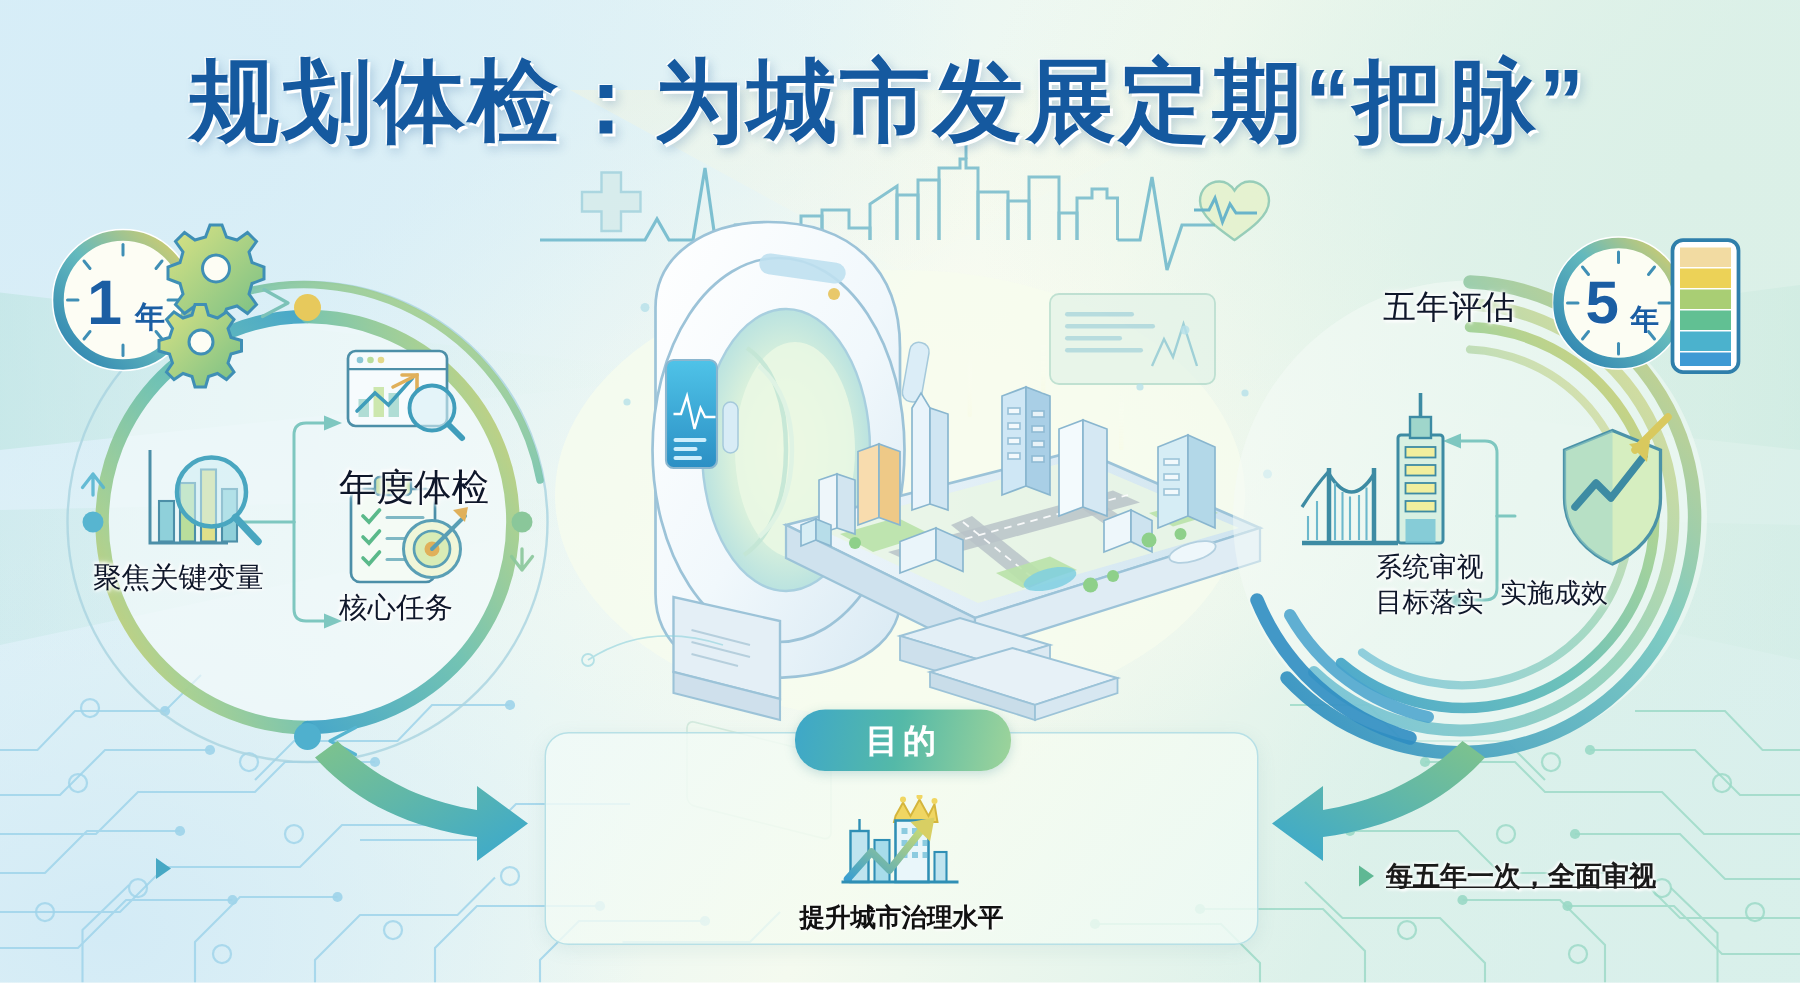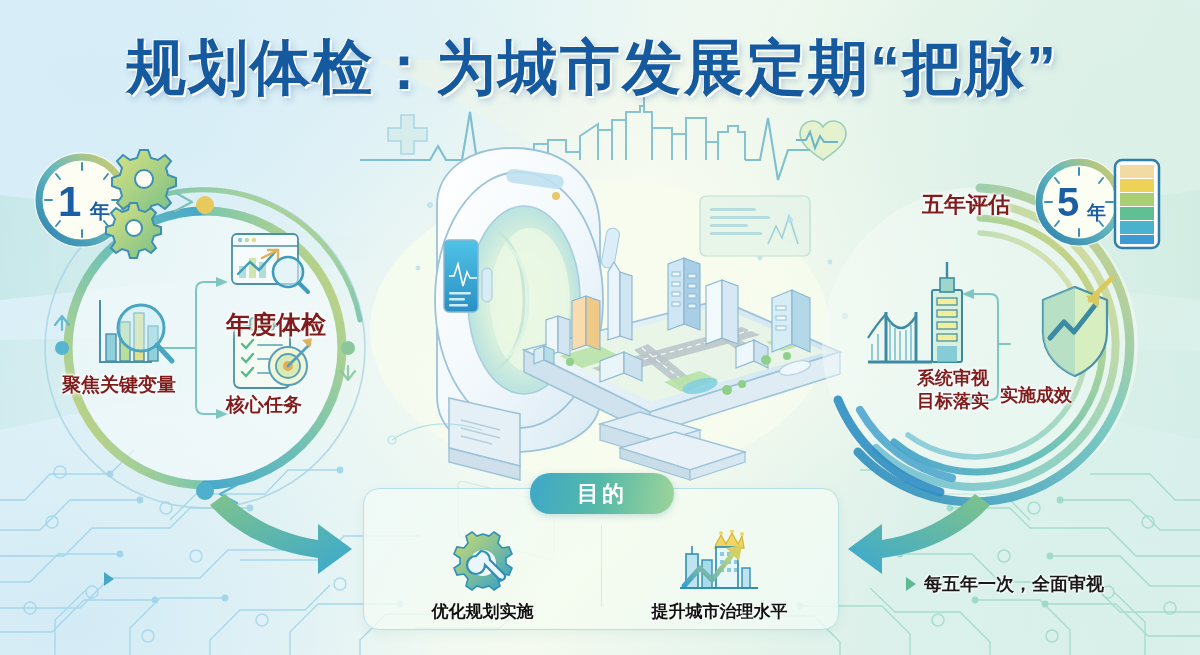--- a/index.html
+++ b/index.html
@@ -22,37 +22,37 @@
     position:absolute; left:0; top:28px; width:1184px; text-align:center;
     font-size:60px; font-weight:bold; letter-spacing:2px;
     color:#15599f;
     text-shadow: 2px 2px 0 #ffffff, -1px -1px 0 rgba(255,255,255,.8), 3px 4px 7px rgba(30,90,150,.28);
     font-family:"Liberation Sans","DejaVu Sans",sans-serif;
     white-space:nowrap;
   }
 
   
   .cn-lbl {
-    position:absolute; font-weight:bold; color:#7f1d1d; white-space:nowrap;
+    position:absolute; font-weight:normal; color:#0f172a; white-space:nowrap;
     text-shadow:0 0 3px #fff, 1px 1px 2px #fff, -1px -1px 2px #fff, 0 0 6px #fff;
   }
   .lbl-focus   { left:62px;  top:372px; font-size:19px; }
   .lbl-annual  { left:226px; top:308px; font-size:25px; }
   .lbl-core    { left:226px; top:392px; font-size:19px; }
   .lbl-five-t  { left:922px; top:190px; font-size:22px; }
   .lbl-sys     { left:879px; top:367px; font-size:18px; line-height:1.28; text-align:right; width:110px;}
   .lbl-effect  { left:1000px; top:383px; font-size:18px; }
 
   .foot-cap {
     position:absolute; font-size:18px; font-weight:bold; color:#1a1a1a; white-space:nowrap;
     text-shadow:0 0 3px #fff,1px 1px 2px #fff,-1px -1px 2px #fff;
     display:flex; align-items:center; gap:8px;
   }
   .foot-left  { left:104px; top:572px; }
-  .foot-right { left:906px; top:572px; }
+  .foot-right { left:906px; top:572px;text-decoration:underline; }
   .tri { width:0;height:0;border-left:10px solid #46a8c4;border-top:7px solid transparent;border-bottom:7px solid transparent; }
   .tri.g { border-left-color:#5fb894; }
 
   
   .purpose-panel {
     position:absolute; left:363px; top:488px; width:476px; height:142px;
     border:1.6px solid #b7e0e6; border-radius:16px;
     background:linear-gradient(135deg,rgba(240,250,248,.85) 0%,rgba(245,252,240,.8) 50%,rgba(238,250,245,.85) 100%);
     box-shadow:0 3px 12px rgba(90,150,160,.10);
     display:flex; align-items:flex-end;
@@ -677,37 +677,20 @@
   <span class="tri"></span>
 </div>
 <div class="foot-cap foot-right">
   <span class="tri g"></span>
   <span>每五年一次，全面审视</span>
 </div>
 
 <div class="purpose-panel">
 
 
-  <div class="p-col">
-    <div class="p-icon">
-      <svg width="68" height="66" viewBox="0 0 68 66">
-        <defs>
-            <linearGradient id="gw1" x1="0" y1="0" x2="1" y2="1">
-          <stop offset="0%" stop-color="#cfdd6f"></stop>
-              <stop offset="100%" stop-color="#2f9ec8"></stop>
-            </linearGradient>
-          </defs>
-        <path d="M34,4 l6,2 l5,-4 l6,4 l-2,7 l4,5 l7,-1 l3,7 l-6,4 l0,6 l6,4 l-3,7 l-7,-1 l-4,5 l2,7 l-6,4 l-5,-4 l-6,2 l-6,-2 l-5,4 l-6,-4 l2,-7 l-4,-5 l-7,1 l-3,-7 l6,-4 l0,-6 l-6,-4 l3,-7 l7,1 l4,-5 l-2,-7 l6,-4 l5,4 z" fill="url(#gw1)" stroke="#2f8fb5" stroke-width="1.6"></path>
-        <circle cx="34" cy="33" r="13" fill="#f2fafc"></circle>
-        <path d="M27,26 a9,9 0 1,0 9,9 l14,14 a3.5,3.5 0 0,0 5,-5 l-14,-14 a9,9 0 0,0 -9,-9 z" fill="#eaf6fa" stroke="#2f8fb5" stroke-width="2.2"></path>
-        <circle cx="51" cy="50" r="2" fill="#2f8fb5"></circle>
-      </svg>
-    </div>
-    <div class="p-txt">优化规划实施</div>
-  </div>
 
   <div class="p-col">
     <div class="p-icon">
       <svg width="84" height="66" viewBox="0 0 84 66">
         <defs>
             <linearGradient id="cg1" x1="0" y1="1" x2="1" y2="0">
           <stop offset="0%" stop-color="#3a9fd0"></stop>
               <stop offset="100%" stop-color="#cfdd6f"></stop>
             </linearGradient>
           </defs>

